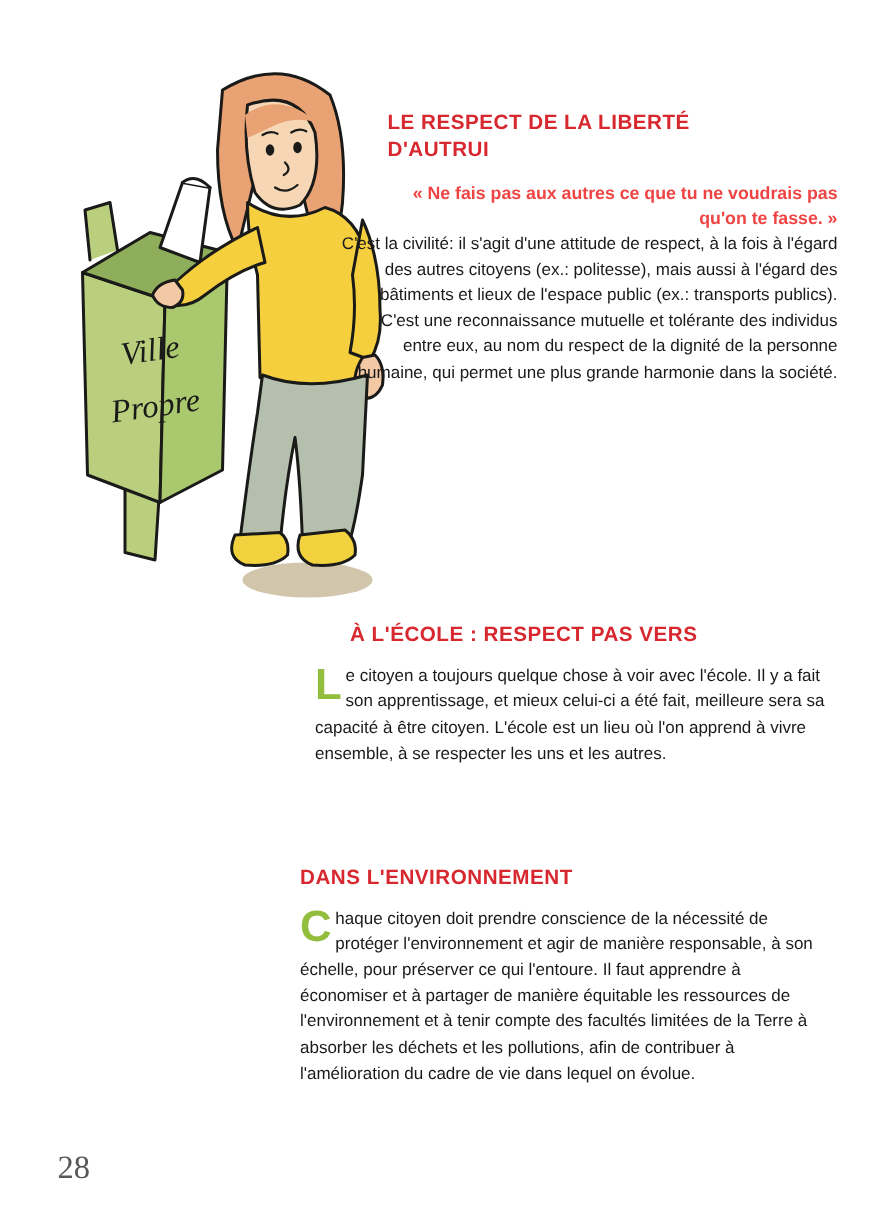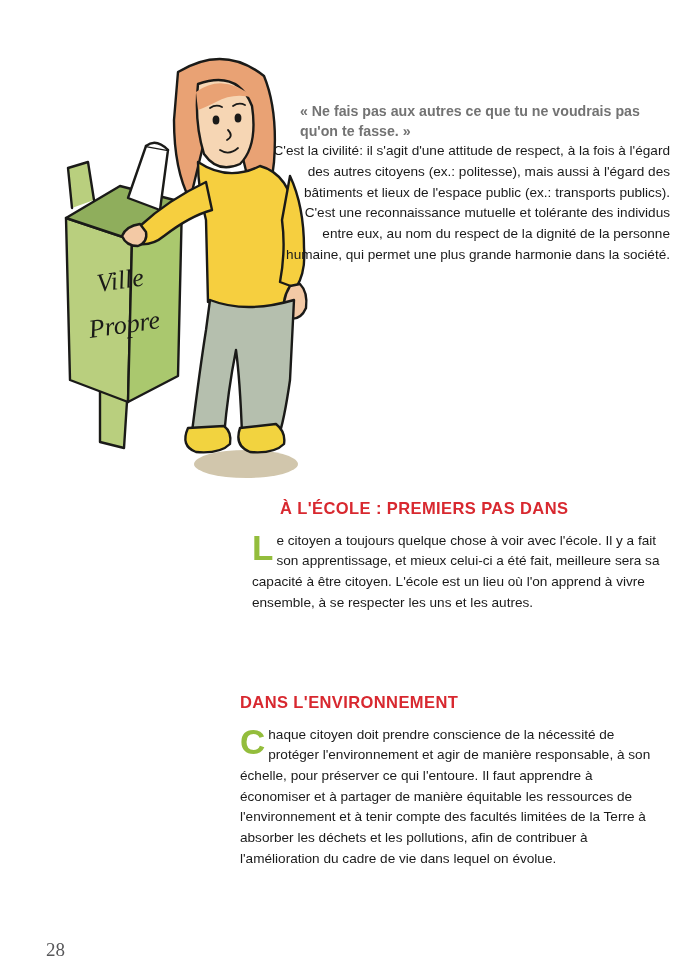--- a/index.html
+++ b/index.html
@@ -49,22 +49,22 @@
   .sec1-head {
     padding-left: 58px;
     text-indent: -0px;
   }
   .sec1-head .l2 { display:block; }
 
   .quote {
     font-weight: bold;
     font-size: 14.2px;
     line-height: 1.42;
-    color: #737373;
-    text-align: left;
+    color: #ef4444;
+    text-align: right;
     margin-top: 13px;
     padding-left: 48px;
   }
 
   .body-txt {
     font-size: 13.6px;
     line-height: 1.52;
     color: #1a1a1a;
   }
   .body-right {
@@ -101,23 +101,22 @@
 
   .sec2 .body-txt, .sec3 .body-txt { margin-top: 11px; }
   .sec2 .sec-head .l1 { padding-left: 28px; display:block; }
   .sec2 .sec-head .l2 { display:block; }
 
   .page-num {
     position: absolute;
     left: 46px;
     top: 919px;
     font-family: "Liberation Serif", serif;
-    font-size: 19px;
+    font-size: 26px;
     color: #58585a;
-    margin-top: 20px;
   }
 </style>
 </head>
 <body>
 
 <div class="page">
 
   <div class="illustration">
     <svg viewBox="0 0 300 440" xmlns="http://www.w3.org/2000/svg">
       <g stroke="#1a1a18" stroke-width="2.4" stroke-linejoin="round" stroke-linecap="round" fill="none">
@@ -168,31 +167,35 @@
 
         <path d="M182 250 Q218 264 266 250 L262 330 Q256 372 250 388 L214 384 Q212 330 208 300 Q200 340 196 386 L164 382 Q172 318 178 280 Z" fill="#b5bfae"></path>
 
         <path d="M160 378 Q152 396 168 402 Q192 404 202 394 Q204 382 196 376 Z" fill="#f2d33f"></path>
         <path d="M212 378 Q206 396 222 402 Q246 404 256 394 Q258 382 248 374 Z" fill="#f2d33f"></path>
       </g>
     </svg>
   </div>
 
   <div class="content">
+    <h2 class="sec-head sec1-head">
+      <span class="l1">LE RESPECT DE LA LIBERTÉ</span>
+      <span class="l2">D'AUTRUI</span>
+    </h2>
 
     <div class="quote">« Ne fais pas aux autres ce que tu ne voudrais pas qu'on te fasse. »</div>
 
     <div class="body-txt body-right">
       <p class="p1b">C'est la civilité: il s'agit d'une attitude de respect, à la fois à l'égard des autres citoyens (ex.: politesse), mais aussi à l'égard des bâtiments et lieux de l'espace public (ex.: transports publics). C'est une reconnaissance mutuelle et tolérante des individus entre eux, au nom du respect de la dignité de la personne humaine, qui permet une plus grande harmonie dans la société.</p>
     </div>
   </div>
 
   <div class="sec2">
     <h2 class="sec-head">
-      <span class="l1">À L'ÉCOLE : PREMIERS PAS DANS</span>
+      <span class="l1">À L'ÉCOLE : RESPECT PAS VERS</span>
     </h2>
     <div class="body-txt body-left">
       <p><span class="dropcap">L</span><span>e citoyen a toujours quelque chose à voir avec l'école. Il y a fait son apprentissage, et mieux celui-ci a été fait, meilleure sera sa capacité à être citoyen. L'école est un lieu où l'on apprend à vivre ensemble, à se respecter les uns et les autres.</span></p>
     </div>
   </div>
 
   <div class="sec3">
     <h2 class="sec-head">
       <span class="l1">DANS L'ENVIRONNEMENT</span>
     </h2>

